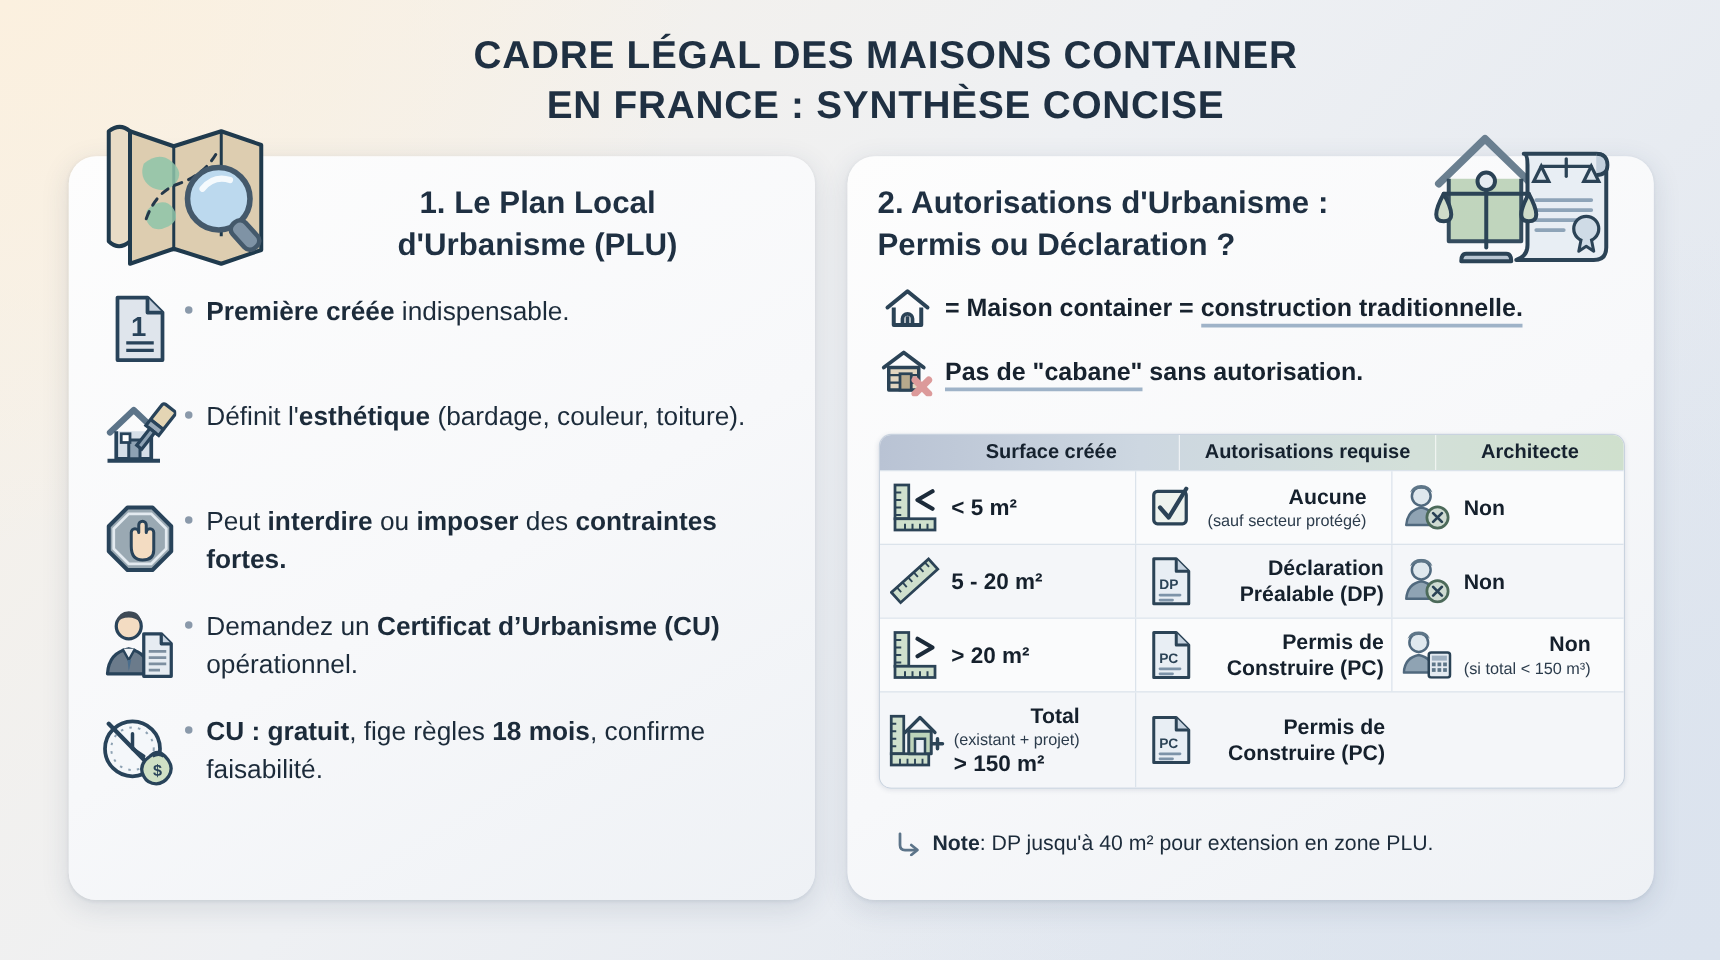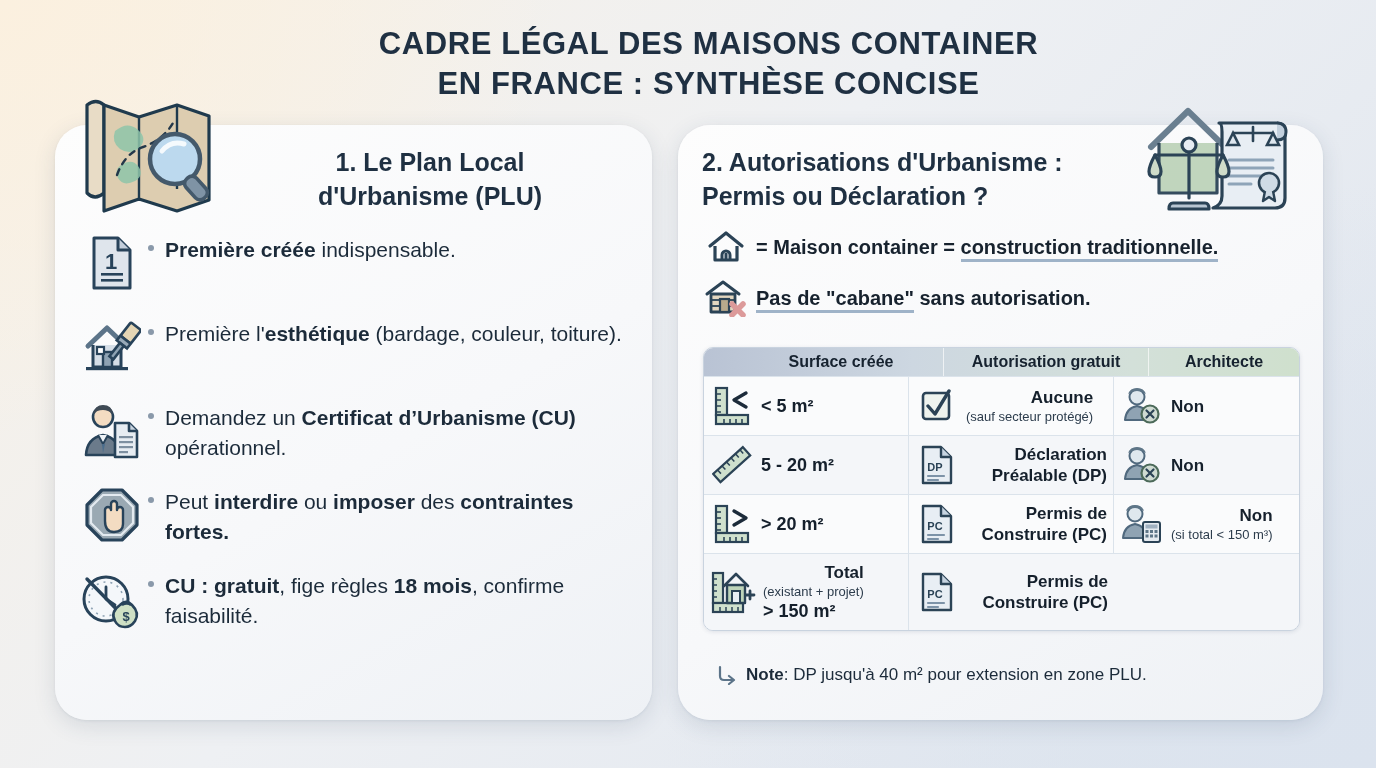--- a/index.html
+++ b/index.html
@@ -27,21 +27,21 @@
     line-height: 40px;
     text-transform: uppercase;
     padding-left: 41px;
   }
   #title .l2 { display: block; }
 
   
   .panel {
     position: absolute;
     background: linear-gradient(150deg, #fdfdfd 0%, #f7f8fa 55%, #eef1f5 100%);
-    border-radius: 32px;
+    border-radius: 22px;
     box-shadow: 0 6px 22px rgba(40,60,90,0.13), 0 1px 3px rgba(40,60,90,0.08);
   }
   #panel-left  { left: 55px;  top: 125px; width: 597px; height: 595px; }
   #panel-right { left: 678px; top: 125px; width: 645px; height: 595px; }
 
   .panel-title {
     position: absolute;
     color: #1f3042;
     font-weight: bold;
     font-size: 25px;
@@ -211,21 +211,37 @@
             <rect x="38" y="4" width="13" height="17" rx="2" fill="#e4d5b4" stroke="#28435a" stroke-width="2.6"></rect>
             <rect x="38" y="21" width="13" height="6" fill="#98a9b8" stroke="#28435a" stroke-width="2.6"></rect>
             <rect x="42" y="27" width="5" height="17" fill="#8ea2b3" stroke="#28435a" stroke-width="2.6"></rect>
           </g>
         </svg>
       </div>
       <div class="bullet-dot">
           <i></i>
         </div>
       <div class="bullet-text">
-        <span>Première l'</span><b>esthétique</b><span> (bardage, couleur, toiture).</span>
+        <span>Définit l'</span><b>esthétique</b><span> (bardage, couleur, toiture).</span>
+      </div>
+    </div>
+
+    <div class="bullet-row">
+      <div class="bullet-icon">
+        <svg width="56" height="56" viewBox="0 0 56 56">
+          <path d="M18 3 h20 l15 15 v20 l-15 15 h-20 l-15 -15 v-20 z" fill="#9aa9b3" stroke="#28435a" stroke-width="3.2" stroke-linejoin="round"></path>
+          <path d="M19 8 h18 l12 12 v16 l-12 12 h-18 l-12 -12 v-16 z" fill="none" stroke="#e3eaf0" stroke-width="2.2"></path>
+          <path d="M21 34 v-11 a3 3 0 0 1 6 0 v-6 a3 3 0 0 1 6 0 v6 a3 3 0 0 1 6 0 v14 q0 8 -9 8 q-9 0 -9 -11z" fill="#f3dcc2" stroke="#28435a" stroke-width="2.4" stroke-linejoin="round"></path>
+        </svg>
+      </div>
+      <div class="bullet-dot">
+          <i></i>
+        </div>
+      <div class="bullet-text">
+        <span>Peut </span><b>interdire</b><span> ou </span><b>imposer</b><span> des </span><b>contraintes fortes.</b>
       </div>
     </div>
 
     <div class="bullet-row">
       <div class="bullet-icon">
         <svg width="58" height="56" viewBox="0 0 58 56">
           <circle cx="20" cy="14" r="10" fill="#f3dcc2" stroke="#28435a" stroke-width="2.6"></circle>
           <path d="M10 11 q2 -9 10 -9 q9 0 10 9 q-5 -4 -10 -4 q-6 0 -10 4z" fill="#3f4a55"></path>
           <path d="M3 52 q1 -17 17 -20 q16 3 17 20z" fill="#6b7b8b" stroke="#28435a" stroke-width="2.6" stroke-linejoin="round"></path>
           <path d="M15 32 l5 9 l5 -9" fill="#eef2f6" stroke="#28435a" stroke-width="2"></path>
@@ -243,36 +259,20 @@
       <div class="bullet-dot">
           <i></i>
         </div>
       <div class="bullet-text">
         <span>Demandez un </span><b>Certificat d’Urbanisme (CU)</b><span> opérationnel.</span>
       </div>
     </div>
 
     <div class="bullet-row">
       <div class="bullet-icon">
-        <svg width="56" height="56" viewBox="0 0 56 56">
-          <path d="M18 3 h20 l15 15 v20 l-15 15 h-20 l-15 -15 v-20 z" fill="#9aa9b3" stroke="#28435a" stroke-width="3.2" stroke-linejoin="round"></path>
-          <path d="M19 8 h18 l12 12 v16 l-12 12 h-18 l-12 -12 v-16 z" fill="none" stroke="#e3eaf0" stroke-width="2.2"></path>
-          <path d="M21 34 v-11 a3 3 0 0 1 6 0 v-6 a3 3 0 0 1 6 0 v6 a3 3 0 0 1 6 0 v14 q0 8 -9 8 q-9 0 -9 -11z" fill="#f3dcc2" stroke="#28435a" stroke-width="2.4" stroke-linejoin="round"></path>
-        </svg>
-      </div>
-      <div class="bullet-dot">
-          <i></i>
-        </div>
-      <div class="bullet-text">
-        <span>Peut </span><b>interdire</b><span> ou </span><b>imposer</b><span> des </span><b>contraintes fortes.</b>
-      </div>
-    </div>
-
-    <div class="bullet-row">
-      <div class="bullet-icon">
         <svg width="60" height="58" viewBox="0 0 60 58">
           <circle cx="24" cy="28" r="22" fill="#f4f7fa" stroke="#28435a" stroke-width="3"></circle>
           <circle cx="24" cy="28" r="17" fill="none" stroke="#8ea2b3" stroke-width="1.6" stroke-dasharray="2 5"></circle>
           <path d="M24 28 v-12 M24 28 l9 6" stroke="#28435a" stroke-width="2.8" stroke-linecap="round" fill="none"></path>
           <path d="M5 8 L48 52" stroke="#28435a" stroke-width="3.4" stroke-linecap="round"></path>
           <path d="M38 34 q6 -6 12 0 q8 8 3 16 q-4 6 -10 6 q-7 0 -10 -6 q-5 -9 5 -16z" fill="#cfe0c5" stroke="#28435a" stroke-width="2.6" stroke-linejoin="round"></path>
           <path d="M40 34 q5 -3 9 0" fill="none" stroke="#28435a" stroke-width="2.4"></path>
           <text x="44" y="50" font-family="Liberation Sans, sans-serif" font-size="13" font-weight="bold" fill="#28435a" text-anchor="middle">$</text>
         </svg>
       </div>
@@ -362,21 +362,21 @@
       <div class="eq-text">
         <span class="ul-soft">Pas de "cabane"</span><span> sans autorisation.</span>
       </div>
     </div>
   </div>
 
   <div id="tbl">
 
     <div class="thead">
       <div class="c1">Surface créée</div>
-      <div class="c2">Autorisation gratuit</div>
+      <div class="c2">Autorisations requise</div>
       <div class="c3">Architecte</div>
     </div>
 
     <div class="trow">
       <div class="c1">
         <div class="cell-ic">
           <svg width="40" height="42" viewBox="0 0 40 42">
             <rect x="4" y="3" width="11" height="27" fill="#cfe0cd" stroke="#2b4356" stroke-width="2.2"></rect>
             <g stroke="#2b4356" stroke-width="1.6">
                 <path d="M4 9 h5"></path>

